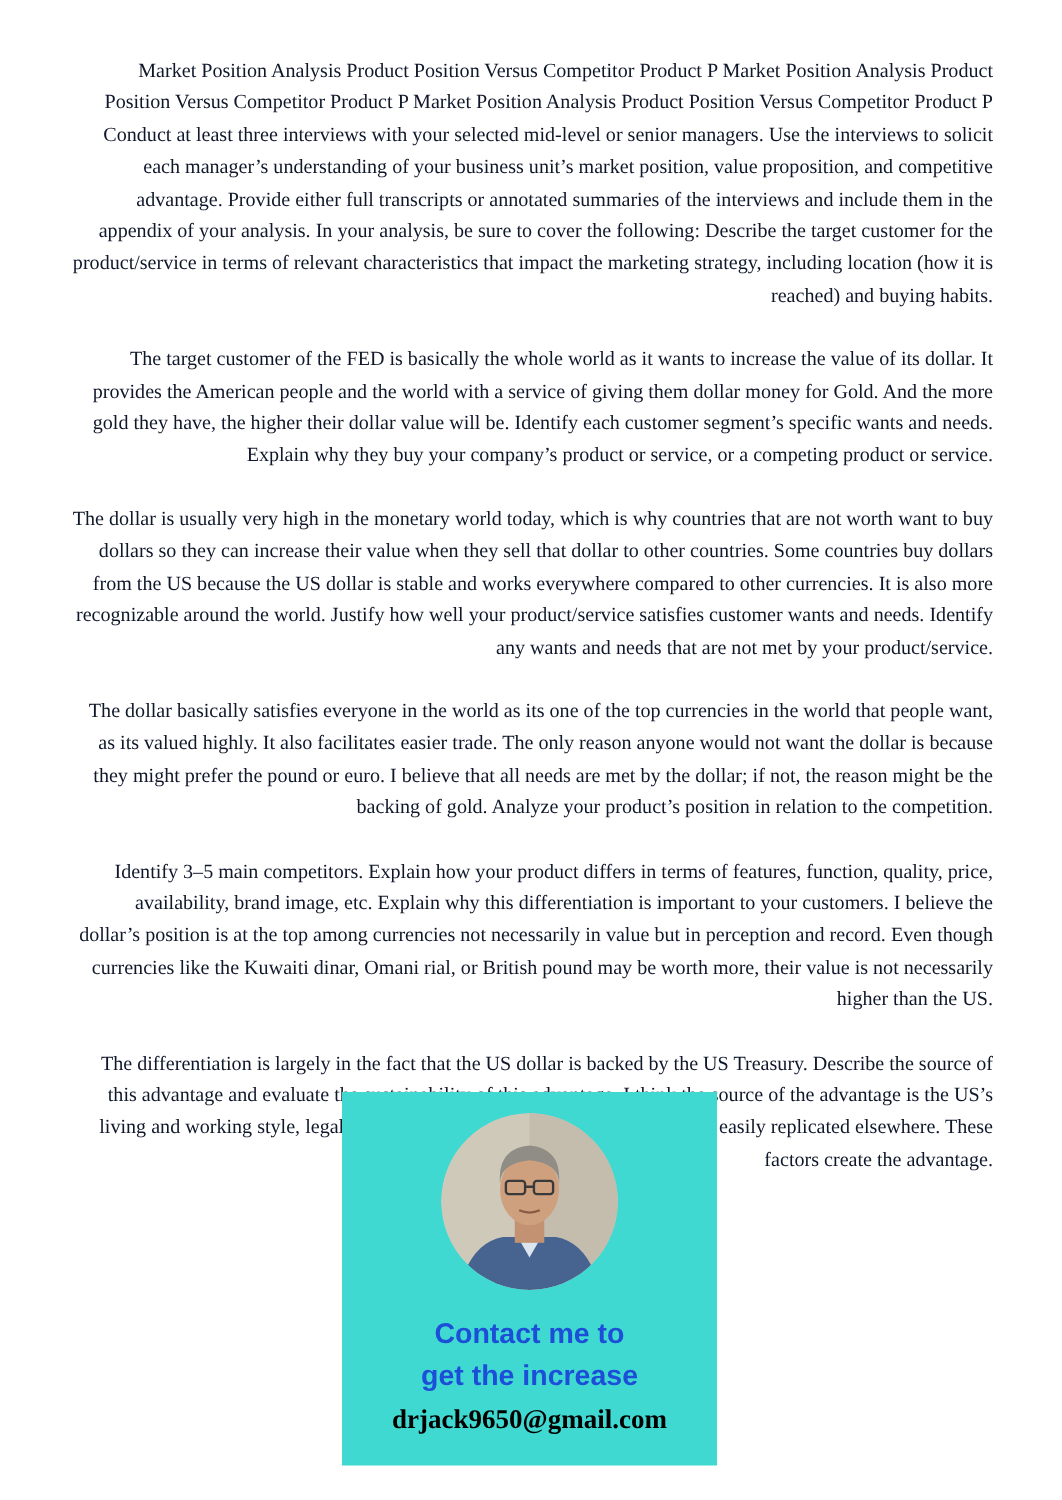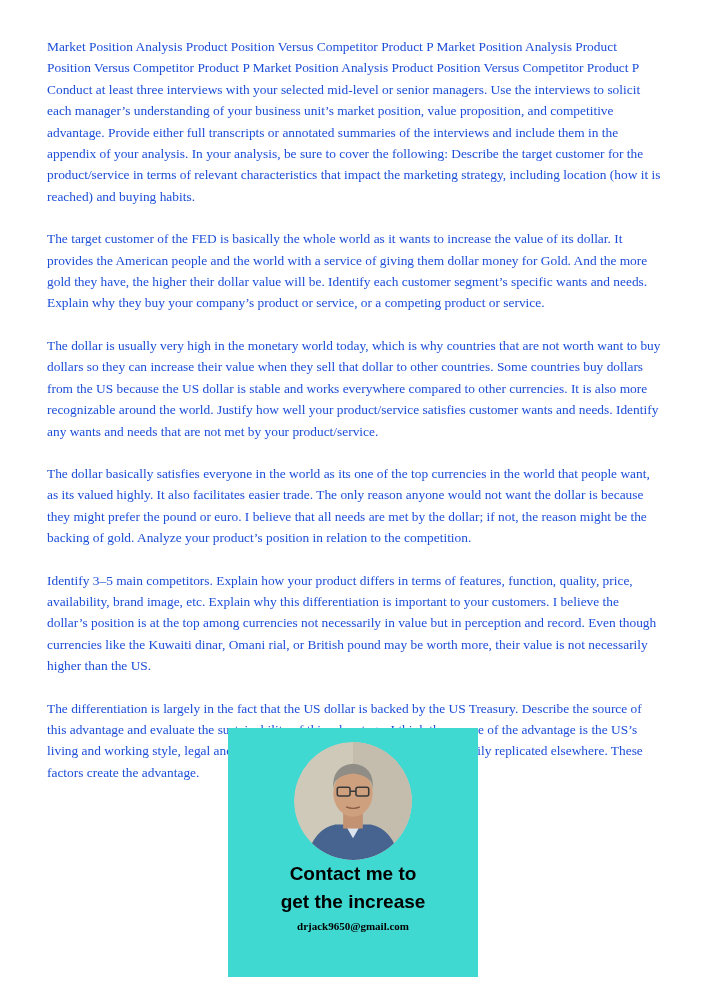--- a/index.html
+++ b/index.html
@@ -13,24 +13,24 @@
     height: 1000px;
     background: #ffffff;
     overflow: hidden;
     font-family: "Liberation Serif", serif;
   }
   .doc-text {
     position: absolute;
     top: 36px;
     left: 47px;
     width: 615px;
-    color: #1d4ed8;
+    color: #0f172a;
     font-size: 13.4px;
     line-height: 21.4px;
-    text-align: left;
+    text-align: right;
   }
   .doc-text p {
     margin: 0 0 21px 0;
   }
   .contact-card {
     position: absolute;
     left: 228px;
     top: 728px;
     width: 250px;
     height: 249px;
@@ -42,33 +42,33 @@
     padding-top: 14px;
   }
   .avatar-wrap {
     width: 118px;
     height: 118px;
     border-radius: 50%;
     overflow: hidden;
     flex: 0 0 auto;
   }
   .card-heading {
-    margin-top: 0;
+    margin-top: 16px;
     font-family: "Liberation Sans", sans-serif;
     font-weight: 700;
     font-size: 19px;
     line-height: 28px;
-    color: #000000;
+    color: #1d4ed8;
     text-align: center;
   }
   .card-email {
     margin-top: 4px;
     font-family: "Liberation Serif", serif;
     font-weight: 700;
-    font-size: 11px;
+    font-size: 18px;
     color: #000000;
     text-align: center;
   }
 </style>
 </head>
 <body>
 
 <div class="page">
 
   <div class="doc-text">

